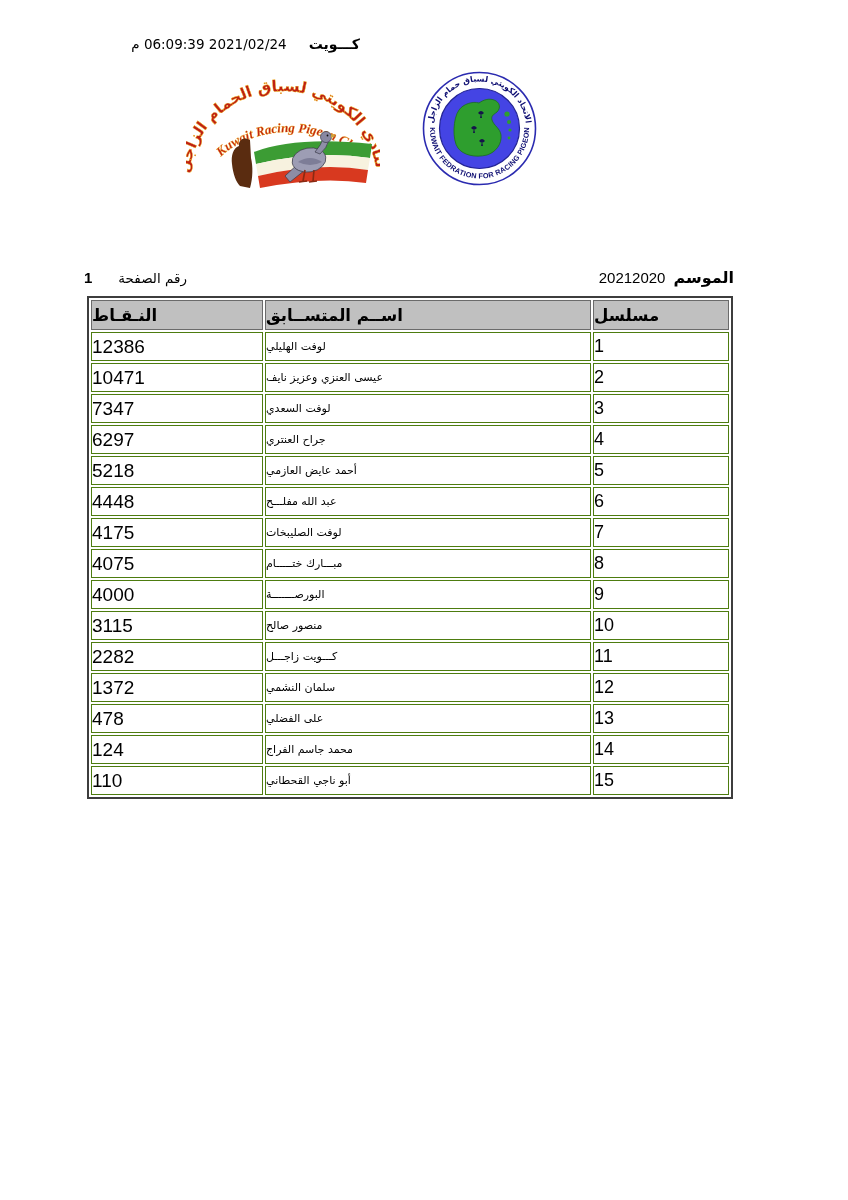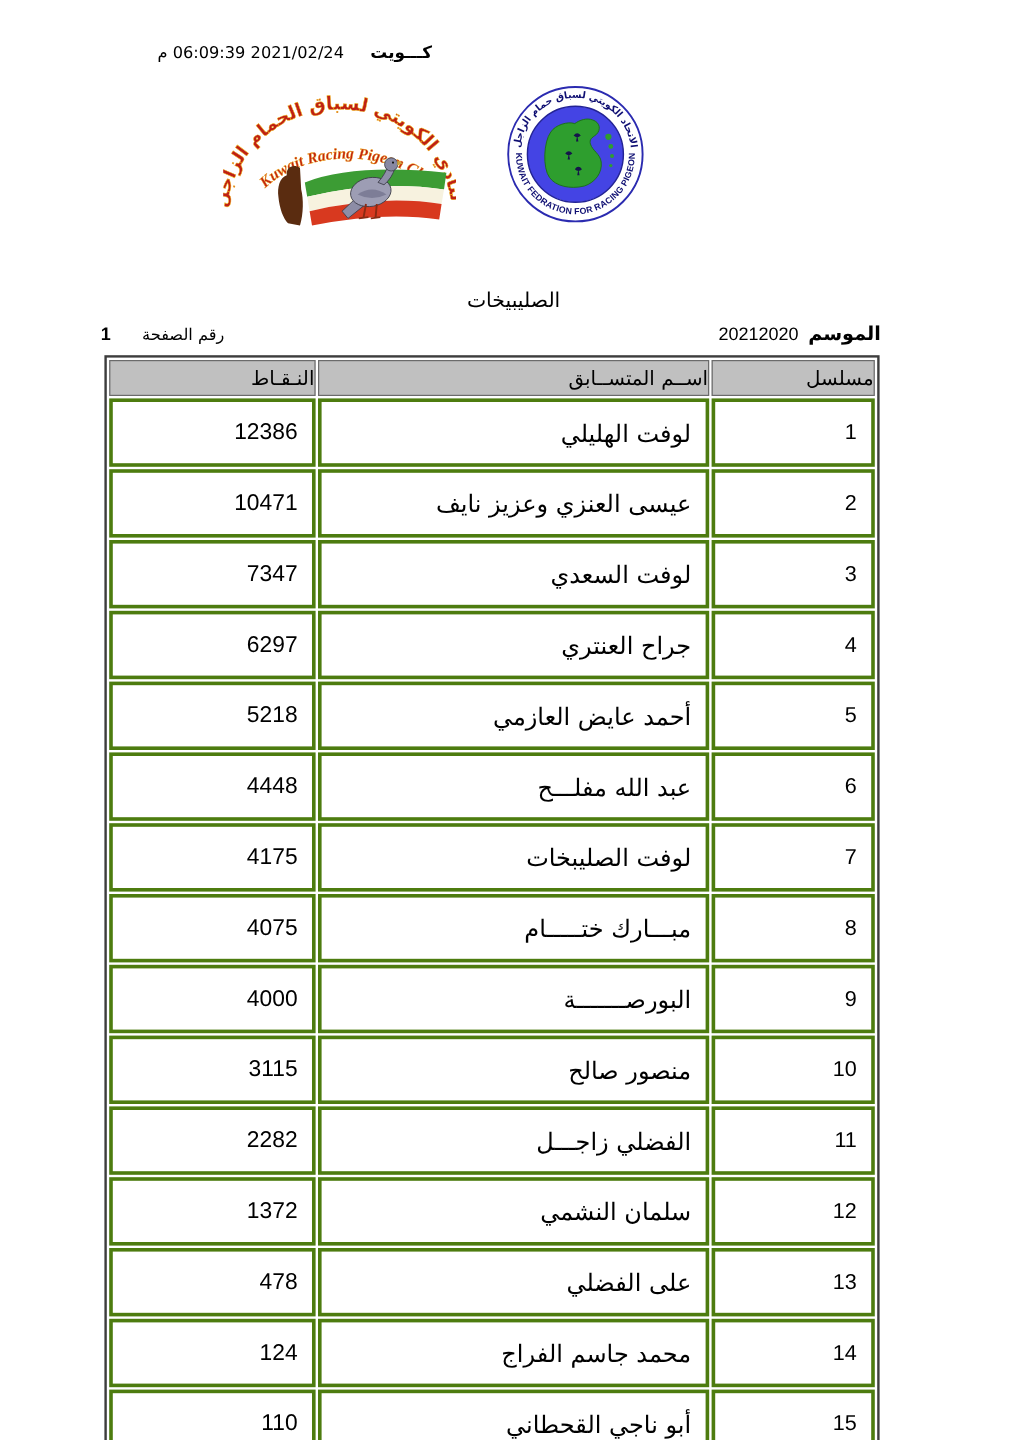--- a/index.html
+++ b/index.html
@@ -46,29 +46,29 @@
   .pagenum-label { font-size:13.5px; }
   .pagenum-value { font-family:"Liberation Sans",sans-serif; font-weight:bold; font-size:15px; }
 
   
   .results-table {
     position:absolute; left:87px; top:296px; width:646px;
     border-collapse:separate; border-spacing:2px; direction:rtl;
     border:2px solid #3d3d3d; background:#ffffff; table-layout:fixed;
   }
   .results-table th {
-    background:#c0c0c0; border:1px solid #6b6b6b; font-weight:normal;
-    font-size:16.5px; height:28px; text-align:right; vertical-align:middle; padding:0;margin-top:48px;
+    background:#c0c0c0; border:1px solid #6b6b6b; font-weight:bold;
+    font-size:16.5px; height:28px; text-align:left; vertical-align:middle; padding:0;margin-top:48px;
   }
   .results-table td {
-    border:3px solid #4d7c0f; height:27px; text-align:right;
-    vertical-align:middle; padding:12px; background:#ffffff;
+    border:1px solid #4d7c0f; height:27px; text-align:left;
+    vertical-align:middle; padding:0; background:#ffffff;
   }
   .serial-cell { font-family:"Liberation Sans",sans-serif; font-size:18px; }
-  .name-cell   { font-size:20px; }
+  .name-cell   { font-size:11px; }
   .points-cell { font-family:"Liberation Sans",sans-serif; font-size:19px; }
 </style>
 </head>
 <body>
 
 <div class="page">
 
   <div class="date-line">
     <span class="date-label">كـــويت</span>
     <span class="date-value">2021/02/24 06:09:39 م</span>
@@ -131,23 +131,20 @@
       <path d="M 58,71 q 3,-4 6,0 q -3,3 -6,0 Z M 61,71 l 1,5 l -2,0 Z"></path>
     </g>
     <text class="fed-ar" text-anchor="middle">
       <textPath href="#fedArcTop" startOffset="50%">الاتحاد الكويتي لسباق حمام الزاجل</textPath>
     </text>
     <text class="fed-en" text-anchor="middle">
       <textPath href="#fedArcBot" startOffset="50%">KUWAIT FEDRATION FOR RACING PIGEON</textPath>
     </text>
   </svg>
 
-  <div class="subtitle-block">
-    <div class="page-subtitle">الصليبيخات</div>
-  </div>
 
   <div class="meta-row">
     <div class="season-group">
       <span class="season-label">الموسم</span>
       <span class="season-value">20212020</span>
     </div>
     <div class="pagenum-group">
       <span class="pagenum-label">رقم الصفحة</span>
       <span class="pagenum-value">1</span>
     </div>
@@ -212,21 +209,21 @@
           <td class="name-cell">البورصـــــــة</td>
           <td class="points-cell">4000</td>
         </tr>
       <tr>
           <td class="serial-cell">10</td>
           <td class="name-cell">منصور صالح</td>
           <td class="points-cell">3115</td>
         </tr>
       <tr>
           <td class="serial-cell">11</td>
-          <td class="name-cell">الفضلي زاجـــل</td>
+          <td class="name-cell">كـــويت زاجـــل</td>
           <td class="points-cell">2282</td>
         </tr>
       <tr>
           <td class="serial-cell">12</td>
           <td class="name-cell">سلمان النشمي</td>
           <td class="points-cell">1372</td>
         </tr>
       <tr>
           <td class="serial-cell">13</td>
           <td class="name-cell">على الفضلي</td>

